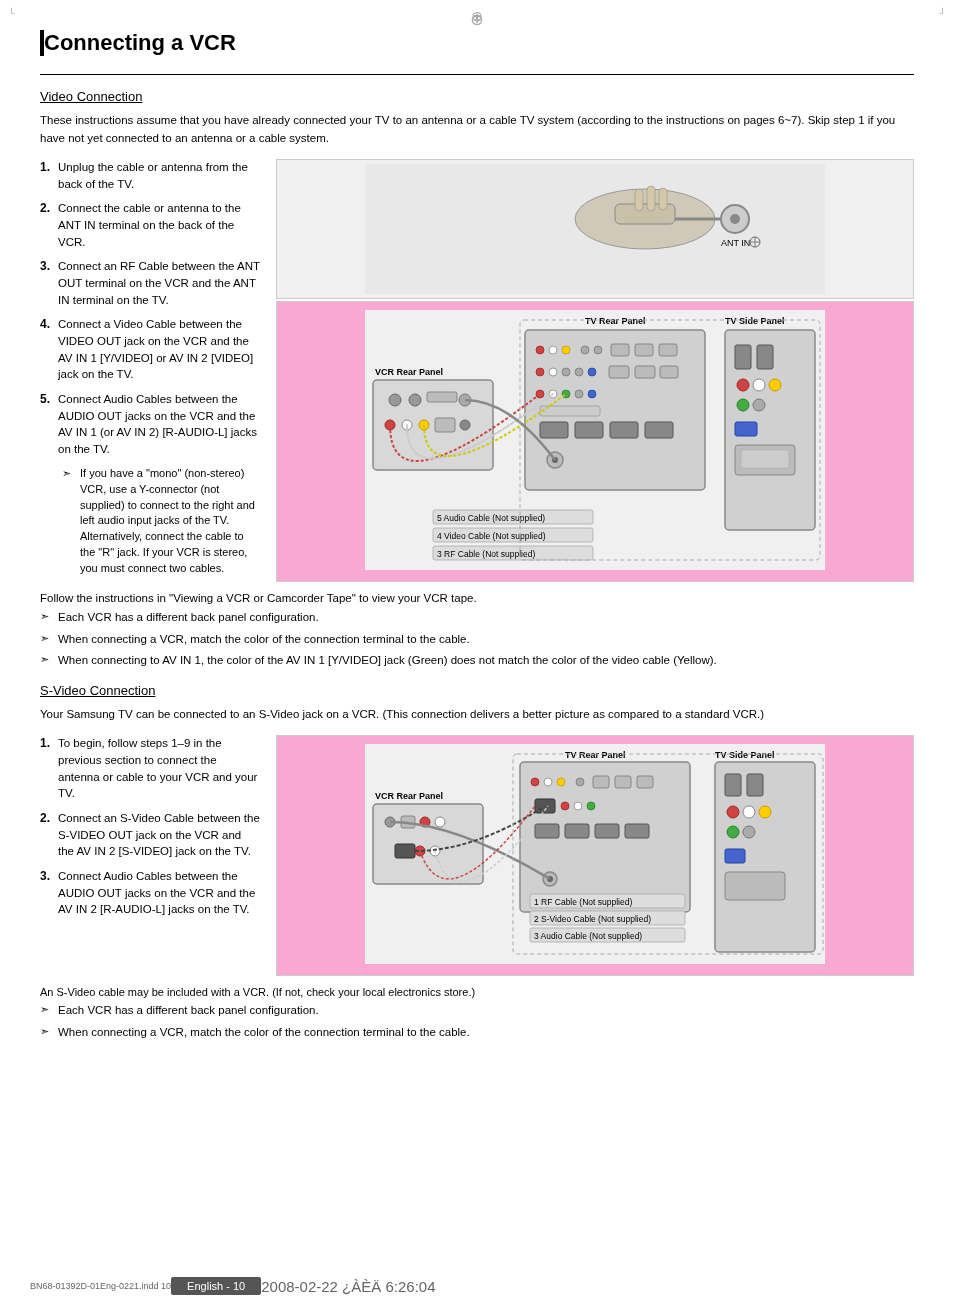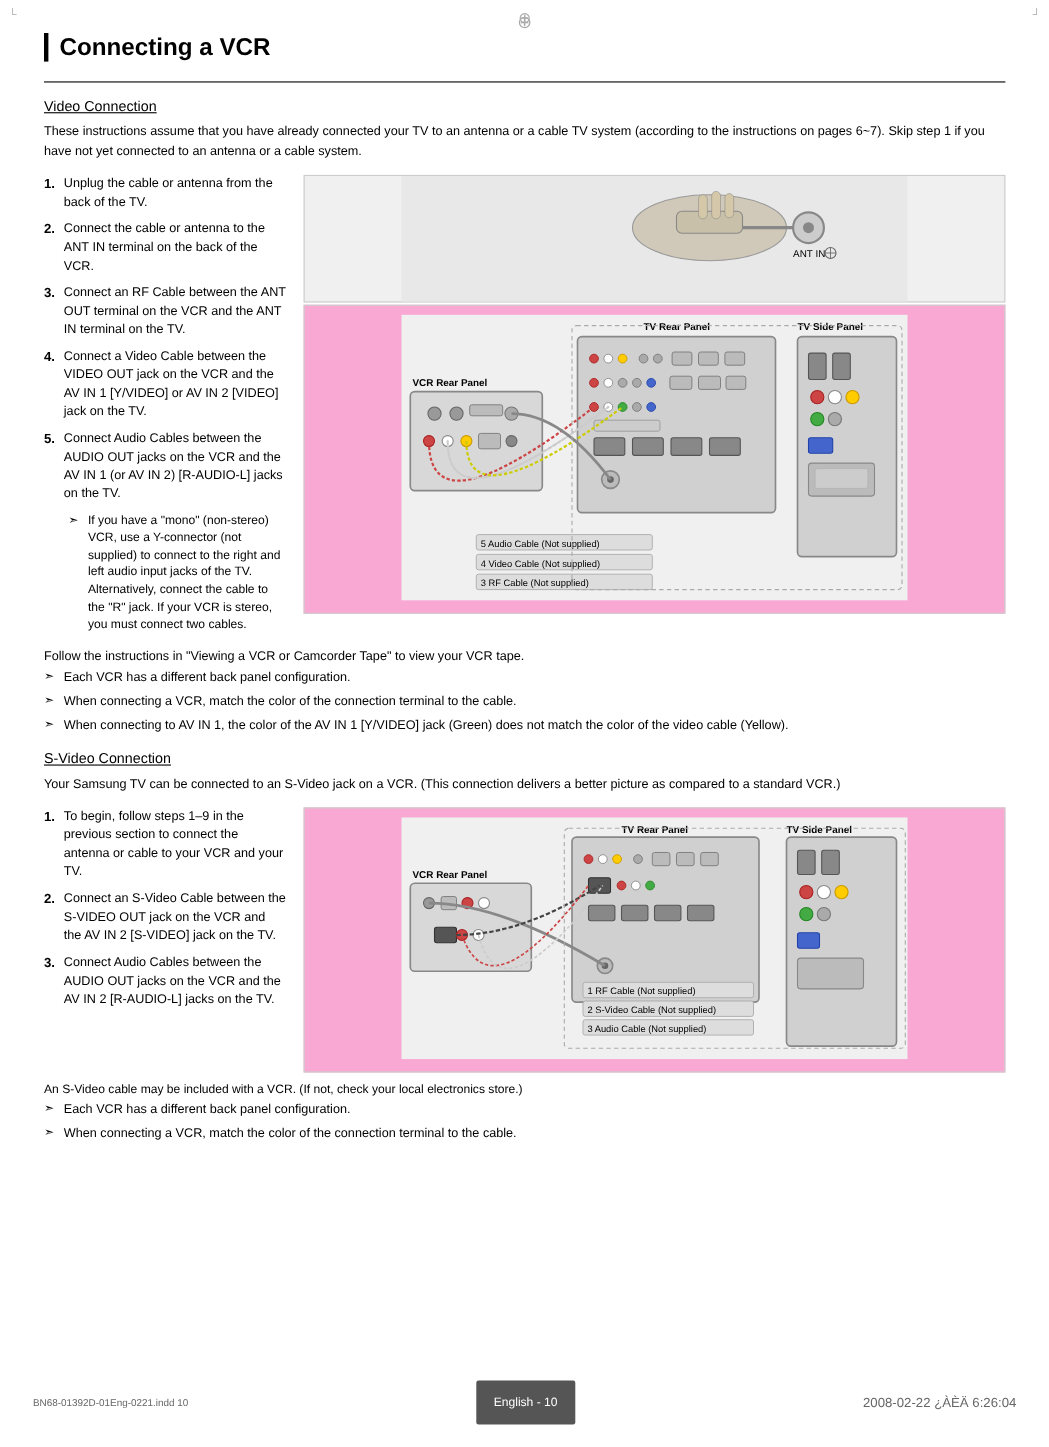--- a/index.html
+++ b/index.html
@@ -16,21 +16,20 @@
     .page {
       width: 954px;
       min-height: 1315px;
       padding: 30px 40px 40px 40px;
       position: relative;
     }
 
     
     .page-header {
       border-left: 4px solid #000;
-      padding-left: 10px;
       margin-bottom: 18px;
     }
     .page-title {
       font-size: 22px;
       font-weight: bold;
       line-height: 1.2;
     }
     .section-divider {
       border: none;
       border-top: 1px solid #000;
@@ -120,21 +119,21 @@
 
     
     .diagram-box {
       border: 1px solid #ccc;
       background: #f9a8d4;
       position: relative;
       overflow: hidden;
     }
 
     .diagram-top {
-      height: 116px;
+      height: 140px;
       margin-bottom: 2px;
       display: flex;
       align-items: center;
       justify-content: center;
       background: #f0f0f0;
     }
 
     
     .follow-row {
       margin: 10px 0 6px 0;
@@ -152,40 +151,40 @@
       line-height: 1.45;
     }
 
     
     .page-footer {
       position: absolute;
       bottom: 20px;
       left: 0;
       right: 0;
       display: flex;
-      justify-content: space-between;
+      justify-content: flex-start;
       align-items: center;
       padding: 0 30px;
     }
 
     .footer-left {
       font-size: 9px;
       color: #666;
     }
 
     .footer-center {
       background: #555;
       color: #fff;
-      padding: 14px 16px;
+      padding: 3px 16px;
       font-size: 11px;
       border-radius: 2px;
     }
 
     .footer-right {
-      font-size: 12px;
+      font-size: 15px;
       color: #666;
     }
 
     
     .section-sep {
       margin: 14px 0 10px 0;
     }
 
     
     .compass-icon {

